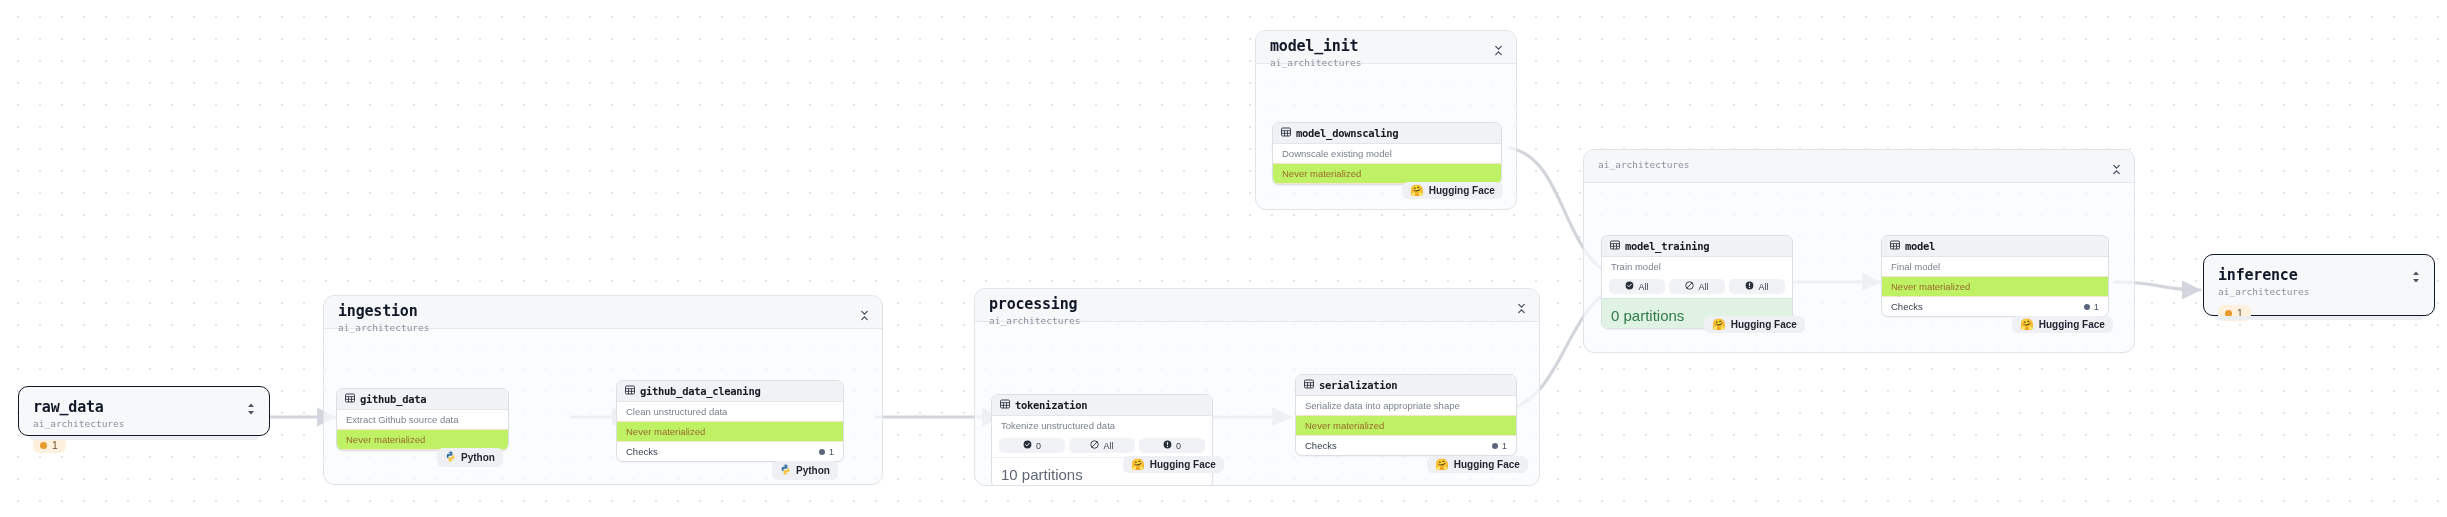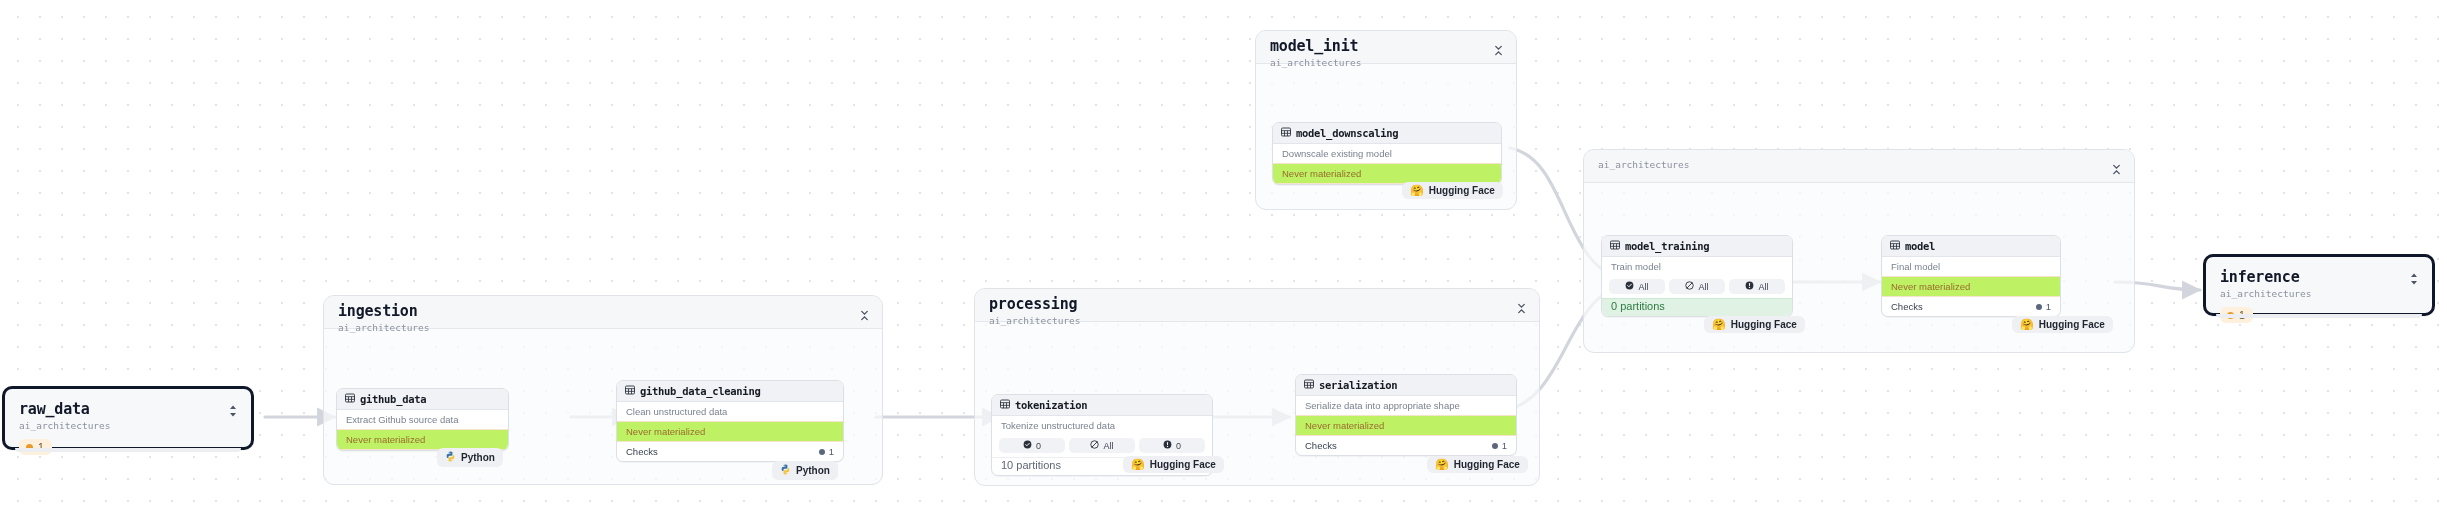--- a/index.html
+++ b/index.html
@@ -13,21 +13,21 @@
     position:relative;
     color:#1f2937;
   }
   .canvas{position:absolute;inset:0;}
   svg.edges{position:absolute;left:0;top:0;width:2447px;height:517px;pointer-events:none;}
 
   
   .grp-collapsed{
     position:absolute;
     background:#f7f8fa;
-    border:3px solid #0f172a;
+    border:1px solid #0f172a;
     border-radius:10px;
     box-shadow:0 1px 0 rgba(16,24,40,.04);
     box-sizing:border-box;
     padding:12px 14px 10px 14px;
   }
   .grp-collapsed::after{
     content:"";position:absolute;left:10px;right:10px;bottom:-5px;height:4px;
     background:#eceef1;border-radius:0 0 8px 8px;
   }
   .grp-title{
@@ -101,21 +101,21 @@
   }
   .chk-val{display:inline-flex;align-items:center;gap:4px;color:#505a6b;}
   .dot-slate{width:6px;height:6px;border-radius:50%;background:#5c677d;display:inline-block;}
   .pill-row{display:flex;gap:4px;padding:3px 7px 4px 7px;}
   .pill{
     flex:1;background:#f1f2f5;border-radius:5px;
     height:15px;display:flex;align-items:center;justify-content:center;gap:4px;
     font-size:9px;color:#3d4452;
   }
   .parts{
-    padding:1px 9px 4px 9px;font-size:11px;color:#5f6776;
+    padding:8px 9px 4px 9px;font-size:15px;color:#5f6776;
     border-top:1px solid #eceef2;
   }
   .parts.green{background:#dff2e3;color:#2f7a45;border-top-color:#cdead4;}
 
   
   .kind-badge{
     position:absolute;
     display:inline-flex;align-items:center;gap:5px;
     background:#eff0f3;border-radius:6px;padding:3px 8px;
     font-size:10px;font-weight:700;color:#1f2530;white-space:nowrap;
@@ -146,21 +146,21 @@
       <path d="M1510,148 C1570,160 1560,270 1630,282"></path>
 
       <path d="M1500,412 C1570,400 1562,295 1630,283"></path>
 
       <path d="M1792,282 L1880,282"></path>
 
       <path d="M2115,282 C2160,282 2160,290 2200,290"></path>
     </g>
   </svg>
 
-  <div class="grp-collapsed" style="left:2px;top:386px;width:252px;height:64px;">
+  <div class="grp-collapsed" style="left:18px;top:386px;width:252px;height:50px;">
     <div class="grp-title">raw_data</div>
     <div class="grp-sub">ai_architectures</div>
     <div class="count-pill">
       <span class="dot-amber"></span>
       <span>1</span>
     </div>
     <span class="grp-chevron">
       <svg viewBox="0 0 12 16" width="12" height="16">
           <path d="M6 2.5 L9 6 L3 6 Z" fill="#4b5563"></path>
           <path d="M6 13.5 L9 10 L3 10 Z" fill="#4b5563"></path>
@@ -394,21 +394,21 @@
             <span>All</span>
           </div>
         </div>
         <div class="parts green">0 partitions</div>
       </div>
       <div class="kind-badge" style="left:120px;top:133px;">
         <span class="emoji">🤗</span>
         <span>Hugging Face</span>
       </div>
 
-      <div class="node" style="left:297px;top:52px;width:180px;">
+      <div class="node" style="left:297px;top:52px;width:228px;">
         <div class="node-head">
           <span>
             <svg viewBox="0 0 12 12" width="10" height="10">
                 <rect x="0.6" y="1.2" width="10.8" height="9.6" rx="1.4" fill="none" stroke="#2b313c" stroke-width="1.1"></rect>
                 <path d="M0.6 4.4 H11.4 M0.6 7.6 H11.4 M4.2 4.4 V10.8 M7.8 4.4 V10.8" stroke="#2b313c" stroke-width="1"></path>
               </svg>
           </span>
           <span>model</span>
         </div>
         <div class="node-desc">Final model</div>

